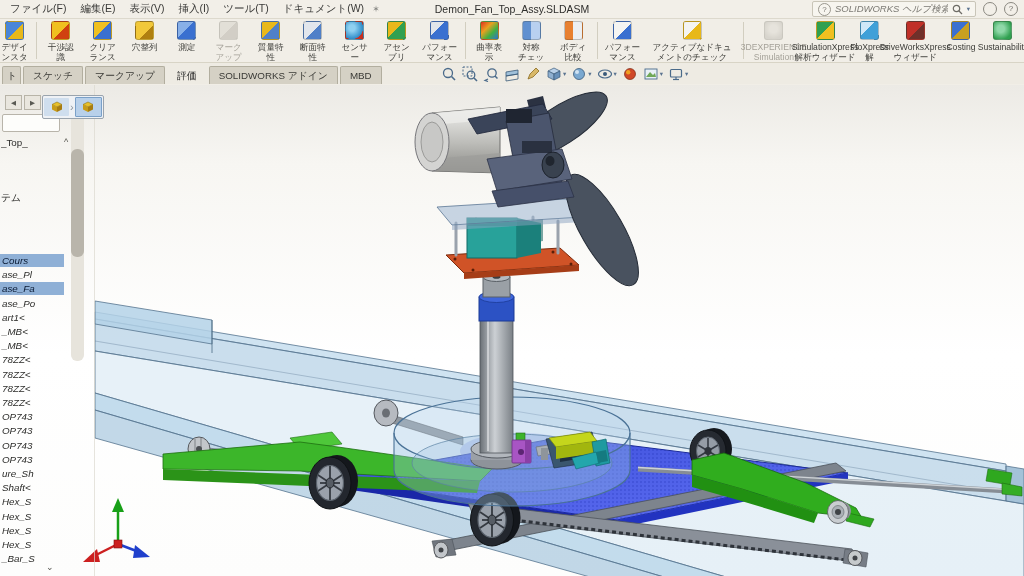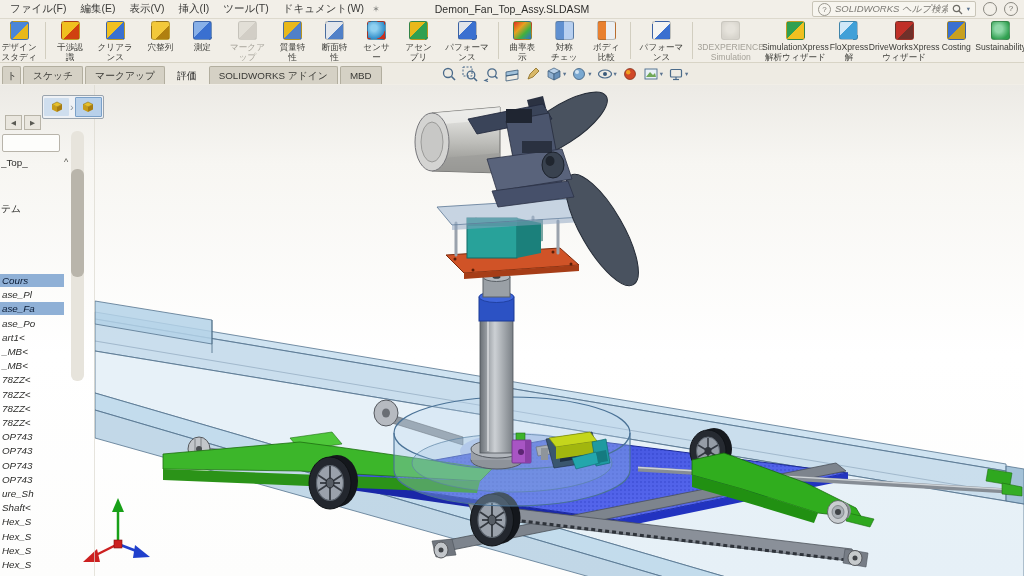--- a/index.html
+++ b/index.html
@@ -66,28 +66,28 @@
   .headsup{position:absolute;left:440px;top:2px;display:flex;align-items:center;gap:3px;}
   .hu{display:flex;align-items:center;gap:1px;padding:1px;cursor:default;}
   .hu svg{display:block;}
   .hucaret{font-size:6.5px;color:#5a7390;}
   
   .main{position:absolute;left:0;top:85px;width:1024px;height:491px;
         background:linear-gradient(180deg,#eceae5 0,#f7f6f2 16%,#ffffff 55%,#fdfdfc 100%);overflow:hidden;}
   .panel-edge{position:absolute;left:94px;top:0;width:1px;height:100%;background:#dbd8cf;opacity:.7;}
   svg.canvas{position:absolute;left:0;top:0;}
   
-  .tree{position:absolute;left:0;top:0;width:95px;height:379px;font-size:9.8px;color:#2c2c2a;margin-top:20px;}
+  .tree{position:absolute;left:0;top:0;width:95px;height:379px;font-size:9.8px;color:#2c2c2a;}
   .tnav{position:absolute;left:5px;top:10px;display:flex;gap:2px;}
   .tnav .nbtn{width:15px;height:13px;border:1px solid #b8b4a8;background:#e9e6de;font-size:6.5px;
               line-height:13px;text-align:center;color:#5a5a54;}
   .tfilter{position:absolute;left:2px;top:29px;width:56px;height:16px;background:#fdfdfb;border:1px solid #b8b4aa;border-radius:2px;}
   .troot{position:absolute;left:1px;top:52px;width:74px;white-space:nowrap;overflow:hidden;}
   .tcollapse{position:absolute;left:64px;top:52px;color:#55554f;font-size:9px;}
-  .tsub{position:absolute;left:1px;top:98px;}
+  .tsub{position:absolute;left:1px;top:107px;}
   .trow{position:absolute;left:0;width:62px;height:13px;line-height:13px;white-space:nowrap;overflow:hidden;padding-left:2px;font-style:italic;}
   .trow.sel{background:#8fb0d6;color:#0a1a33;}
   .tmore{position:absolute;left:46px;top:477px;color:#55554f;font-size:9px;}
   .sbtrack{position:absolute;left:71px;top:26px;width:13px;height:250px;background:#e7e4dc;border-radius:6px;}
   .sbthumb{position:absolute;left:71px;top:64px;width:13px;height:108px;background:#b9b5ab;border-radius:6px;}
   
   .bc{position:absolute;left:42px;top:10px;display:flex;align-items:center;background:#eef1f5;
       border:1px solid #9aa4ae;border-radius:2px;padding:1px;}
   .bc-cell{width:25px;height:18px;display:flex;align-items:center;justify-content:center;background:#cfdeee;border-radius:1px;}
   .bc-cell.hl{background:#b8d0ea;border:1px solid #7aa0c8;}
@@ -188,20 +188,25 @@
     <div class="rbtn">
       <div class="ic ic-body-compare"></div>
       <div class="rlabel">ボディ
 比較</div>
     </div>
     <div class="vsep"></div>
     <div class="rbtn">
       <div class="ic ic-document-compare"></div>
       <div class="rlabel">パフォーマンス
 比較</div>
+    </div>
+    <div class="rbtn">
+      <div class="ic ic-check-active-document"></div>
+      <div class="rlabel">アクティブなドキュメントのチェック</div>
+      <div class="rcaret">▾</div>
     </div>
     <div class="vsep"></div>
     <div class="rbtn disabled">
       <div class="ic ic-3dexperience"></div>
       <div class="rlabel">3DEXPERIENCE
 Simulation FloXpress</div>
     </div>
     <div class="rbtn">
       <div class="ic ic-simulationxpress"></div>
       <div class="rlabel">SimulationXpress

